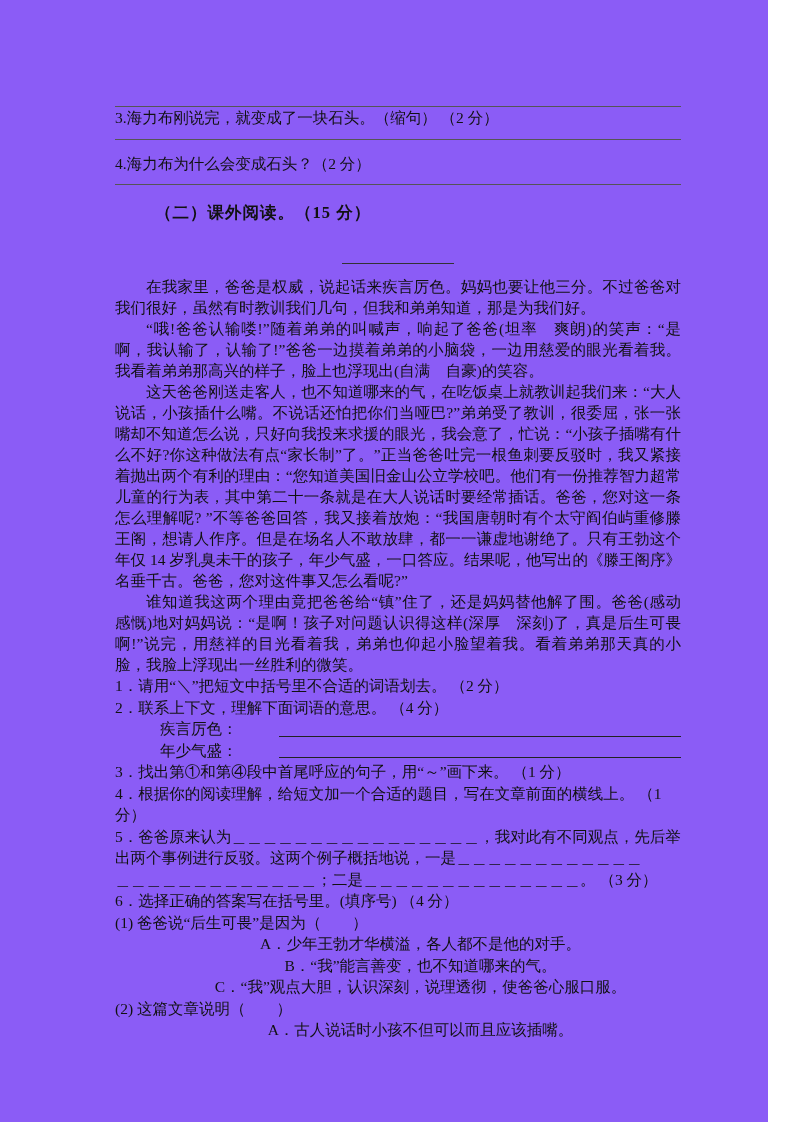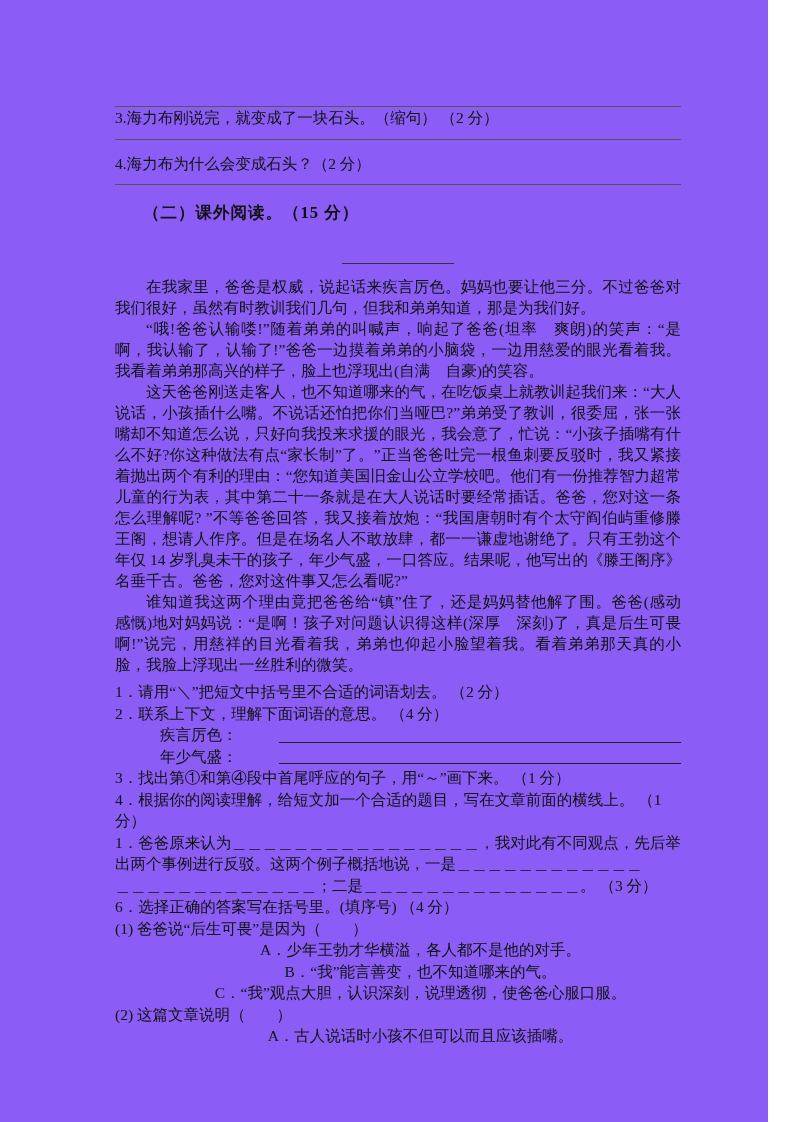--- a/index.html
+++ b/index.html
@@ -26,36 +26,36 @@
     height: 0;
     margin: 0;
     width: 100%;
   }
   .prev-q { margin-top: 6px; }
   .answer-rule { margin-top: 10px; }
   .section-heading {
     font-weight: bold;
     font-size: 16.5px;
     margin-top: 17px;
-    margin-left: 28px;
+    margin-left: 40px;
     letter-spacing: 1px;
   }
   .title-blank {
     width: 112px;
     margin: 30px auto 0 auto;
     border-bottom: 1.5px solid #333;
     height: 10px;
   }
   .passage { margin-top: 12px; }
   .passage p {
     margin: 0;
     text-indent: 2em;
     text-align: justify;
   }
-  .questions { margin-top: 6px; }
+  .questions { }
   .q-line { margin: 0; line-height: 21.5px; }
   .sub-line {
     display: flex;
     align-items: flex-end;
     padding-left: 45px;
     line-height: 21.5px;
     gap: 41px;
   }
   .sub-line .label { white-space: nowrap; }
   .fill-line {
@@ -98,21 +98,21 @@
         <span class="fill-line"></span>
       </div>
       <div class="sub-line">
         <span class="label">年少气盛：</span>
         <span class="fill-line"></span>
       </div>
 
       <div class="q-line">3．找出第①和第④段中首尾呼应的句子，用“～”画下来。 （1 分）</div>
       <div class="q-line">4．根据你的阅读理解，给短文加一个合适的题目，写在文章前面的横线上。 （1 分）</div>
 
-      <div class="q-line">1．爸爸原来认为＿＿＿＿＿＿＿＿＿＿＿＿＿＿＿＿，我对此有不同观点，先后举</div>
+      <div class="q-line">5．爸爸原来认为＿＿＿＿＿＿＿＿＿＿＿＿＿＿＿＿，我对此有不同观点，先后举</div>
       <div class="q-line">出两个事例进行反驳。这两个例子概括地说，一是＿＿＿＿＿＿＿＿＿＿＿＿</div>
       <div class="q-line">＿＿＿＿＿＿＿＿＿＿＿＿＿；二是＿＿＿＿＿＿＿＿＿＿＿＿＿＿。 （3 分）</div>
 
       <div class="q-line">6．选择正确的答案写在括号里。(填序号) （4 分）</div>
       <div class="q-line">(1) 爸爸说“后生可畏”是因为（　　）</div>
       <div class="option">A．少年王勃才华横溢，各人都不是他的对手。</div>
       <div class="option">B．“我”能言善变，也不知道哪来的气。</div>
       <div class="option">C．“我”观点大胆，认识深刻，说理透彻，使爸爸心服口服。</div>
       <div class="q-line">(2) 这篇文章说明（　　）</div>
       <div class="option">A．古人说话时小孩不但可以而且应该插嘴。</div>

